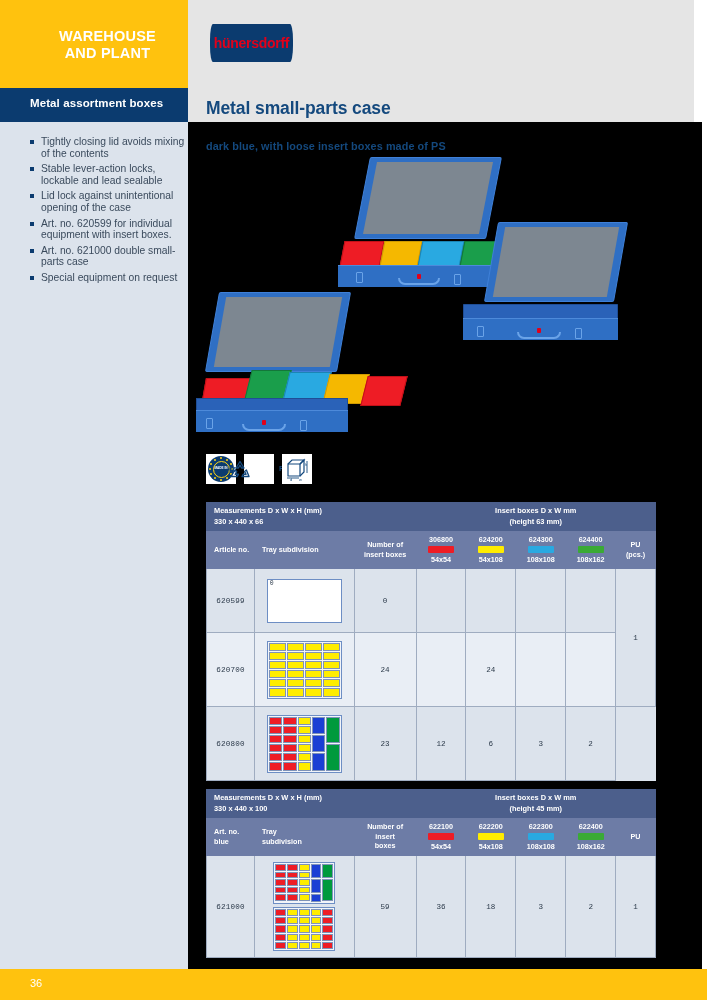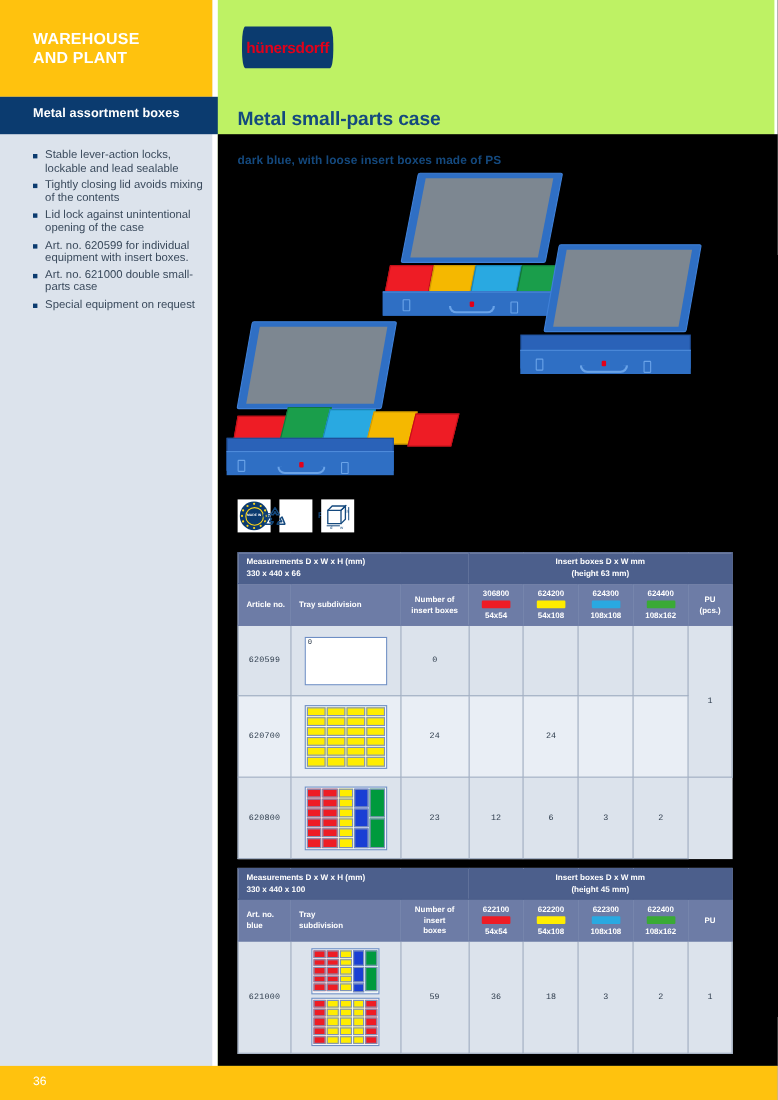--- a/index.html
+++ b/index.html
@@ -24,20 +24,21 @@
   }
   #cat-title {
     position: absolute; left: 30px; top: 28px;
     width: 155px;
     color: #ffffff;
     font-size: 14.5px; font-weight: bold;
     line-height: 16.5px;
     letter-spacing: .2px;
     text-transform: uppercase;
     white-space: pre-line;
+    text-align: center;
   }
   #subcat-block {
     position: absolute; left: 0; top: 88px;
     width: 226px; height: 34px;
     background: #0b3b6f;
   }
   #subcat-title {
     position: absolute; left: 30px; top: 9px;
     color: #ffffff;
     font-size: 11.5px; font-weight: bold;
@@ -69,23 +70,23 @@
     z-index: 6;
   }
   #page-number {
     position: absolute; left: 30px; top: 8px;
     color: #ffffff;
     font-size: 11px;
   }
 
   
   #main {
-    position: absolute; left: 198px; top: 0;
+    position: absolute; left: 188px; top: 0;
     width: 506px; height: 1000px;
-    background: #bef264;
+    background: #e5e5e5;
   }
   #logo {
     position: absolute; left: 22px; top: 24px;
     width: 83px; height: 38px;
     background: #0b3b6f;
     border-radius: 3px / 16px;
     display: flex; align-items: center; justify-content: center;
   }
   #logo-text {
     color: #e2001a;
@@ -283,22 +284,22 @@
   <div id="cat-block">
     <div id="cat-title">WAREHOUSE
 AND PLANT</div>
   </div>
 
   <div id="subcat-block">
     <div id="subcat-title">Metal assortment boxes</div>
   </div>
 
   <ul id="feature-list">
+    <li>Tightly closing lid avoids mixing of the contents</li>
     <li>Stable lever-action locks, lockable and lead sealable</li>
-    <li>Tightly closing lid avoids mixing of the contents</li>
     <li>Lid lock against unintentional opening of the case</li>
     <li>Art. no. 620599 for individual equipment with insert boxes.</li>
     <li>Art. no. 621000 double small-parts case</li>
     <li>Special equipment on request</li>
   </ul>
 </div>
 
 <div id="main">
 
   <div id="logo">

